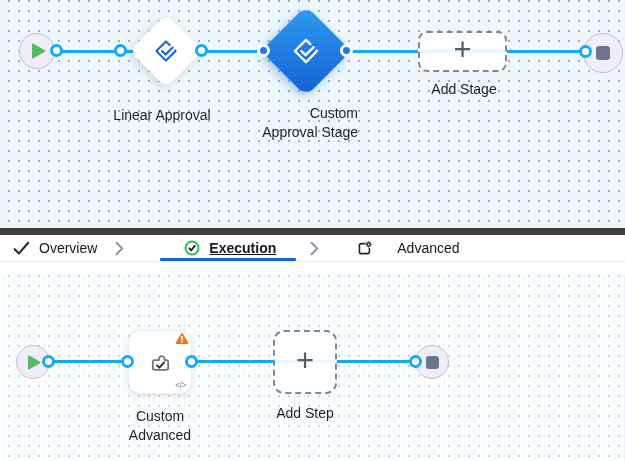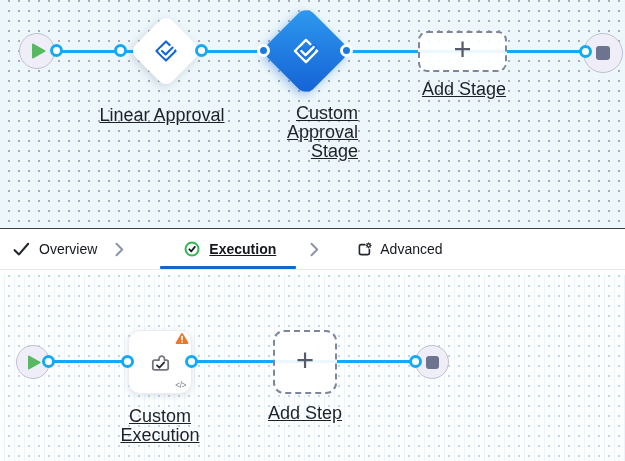--- a/index.html
+++ b/index.html
@@ -54,47 +54,47 @@
 
   
   .stepnode{position:absolute;left:128px;top:55px;width:64px;height:64px;background:#fff;
             border:1px solid #ececf2;border-radius:12px;box-sizing:border-box;
             box-shadow:0 2px 6px rgba(50,60,80,.14);z-index:2;
             display:flex;align-items:center;justify-content:center;}
   .warnbadge{position:absolute;top:1px;right:2px;line-height:0;}
   .codeglyph{position:absolute;right:5px;bottom:3px;font-size:8.5px;color:#7f848d;letter-spacing:-0.5px;}
 
   
-  .nlabel{position:absolute;transform:translateX(-50%);text-align:center;font-size:18px;
-          color:#1d2129;line-height:19px;z-index:4;text-decoration:underline;}
+  .nlabel{position:absolute;transform:translateX(-50%);text-align:center;font-size:14px;
+          color:#1d2129;line-height:19px;z-index:4;}
   .lbl-linear{left:162px;top:106px;white-space:nowrap;text-align:center;}
   .lbl-customstage{left:305px;top:104px;width:106px;text-align:right;}
   .lbl-addstage{left:464px;top:80px;white-space:nowrap;}
   .lbl-customstep{left:160px;top:132px;width:84px;}
   .lbl-addstep{left:305px;top:129px;white-space:nowrap;}
 
   
   .p1{left:50px;top:44px;}  .p2{left:114px;top:44px;} .p3{left:195px;top:44px;}
   .p4{left:257px;top:44px;} .p5{left:340px;top:44px;} .p6{left:579px;top:45px;}
   .q1{left:42px;top:80px;}  .q2{left:121px;top:80px;} .q3{left:185px;top:80px;}
   .q4{left:409px;top:80px;}
 
   
-  .tabbar{position:absolute;left:0;top:228px;width:625px;height:42px;box-sizing:border-box;
-          background:#ffffff;border-top:1px solid #404040;border-bottom:1px solid #e6e9ec;
+  .tabbar{position:absolute;left:0;top:228px;width:625px;height:34px;box-sizing:border-box;
+          background:#ffffff;border-top:7px solid #404040;border-bottom:1px solid #e6e9ec;
           display:flex;align-items:center;z-index:10;}
   .tab{display:flex;align-items:center;gap:9px;height:100%;font-size:14px;color:#15181e;
        cursor:pointer;position:relative;}
   .tab-overview{margin-left:13px;}
   .sep1{margin-left:18px;line-height:0;}
   .tab-execution{margin-left:36px;padding:0 20px 0 24px;font-weight:700;text-decoration:underline;}
   .tab-execution::after{content:"";position:absolute;left:0;right:0;bottom:0;height:3px;
                         background:#1467c8;border-radius:1px;}
   .sep2{margin-left:14px;line-height:0;}
-  .tab-advanced{margin-left:37px;gap:7px;}
+  .tab-advanced{margin-left:37px;gap:24px;}
 </style>
 </head>
 <body>
 
 <div class="screen">
 
   <div class="canvas canvas-top">
     <div class="wire" style="left:57px;top:50px;width:531px;"></div>
 
     <div class="terminal" style="left:19px;top:33px;width:36px;height:36px;">
@@ -224,17 +224,17 @@
 
     <div class="terminal" style="left:415px;top:70px;width:34px;height:34px;">
       <div class="stopsq" style="width:13px;height:13px;"></div>
     </div>
 
     <div class="port q1"></div>
     <div class="port q2"></div>
     <div class="port q3"></div>
     <div class="port q4"></div>
 
-    <div class="nlabel lbl-customstep">Custom Execution</div>
+    <div class="nlabel lbl-customstep">Custom Advanced</div>
     <div class="nlabel lbl-addstep">Add Step</div>
   </div>
 
 </div>
 
 </body></html>

